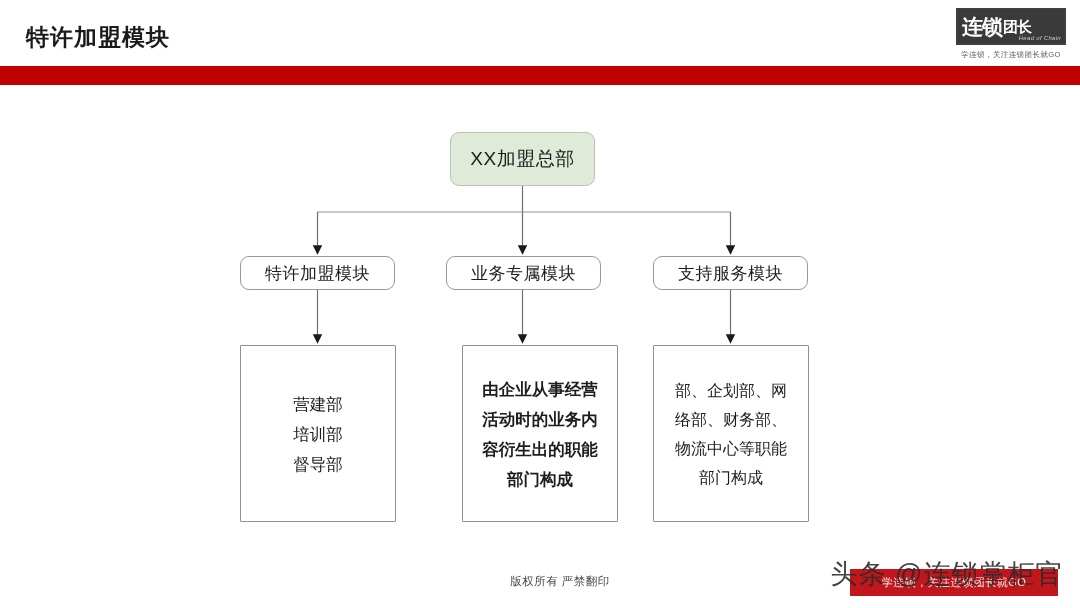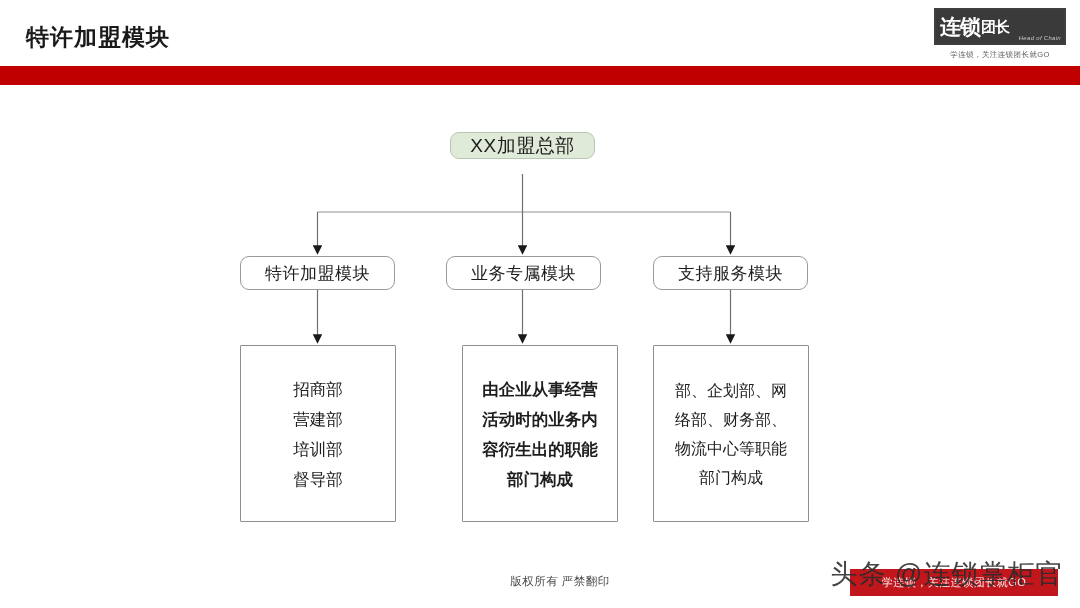--- a/index.html
+++ b/index.html
@@ -13,21 +13,21 @@
   
   .header{position:absolute;left:0;top:0;width:1080px;height:66px;background:#fff;}
   .slide-title{
     position:absolute;left:26px;top:22px;
     font-size:23px;font-weight:bold;color:#1a1a1a;letter-spacing:1px;
     white-space:nowrap;
   }
   .red-band{position:absolute;left:0;top:66px;width:1080px;height:19px;background:#c00000;}
 
   
-  .brand{position:absolute;right:14px;top:8px;width:132px;}
+  .brand{position:absolute;right:14px;top:8px;width:110px;}
   .brand-mark{
     position:relative;background:#3a3a3a;border:2px solid #3f3f3f;
     height:37px;display:flex;align-items:center;justify-content:flex-start;
     padding:0 4px;box-sizing:border-box;overflow:hidden;
   }
   .brand-cn{
     color:#ffffff;font-size:21px;font-weight:bold;line-height:1;
     letter-spacing:-1px;white-space:nowrap;
   }
   .brand-cn2{
@@ -47,21 +47,21 @@
   
   .canvas{position:absolute;left:0;top:85px;width:1080px;height:470px;}
   .svg-layer{position:absolute;left:0;top:0;width:1080px;height:470px;}
 
   .node{
     position:absolute;box-sizing:border-box;
     display:flex;align-items:center;justify-content:center;
     text-align:center;color:#1d1d1d;background:#ffffff;
   }
   .node-root{
-    left:450px;top:47px;width:145px;height:27px;
+    left:450px;top:47px;width:145px;height:54px;
     background:#dfead8;border:1px solid #b9c6b2;border-radius:9px;
     font-size:19px;letter-spacing:0.5px;
   }
   .node-module{
     top:171px;width:155px;height:34px;
     border:1px solid #9a9a9a;border-radius:9px;
     font-size:17px;letter-spacing:0.5px;
   }
   .mod-1{left:240px;}
   .mod-2{left:446px;}
@@ -147,21 +147,20 @@
     </svg>
 
     <div class="node node-root">XX加盟总部</div>
 
     <div class="node node-module mod-1">特许加盟模块</div>
     <div class="node node-module mod-2">业务专属模块</div>
     <div class="node node-module mod-3">支持服务模块</div>
 
     <div class="node node-detail det-1">
       <div class="det-inner">
-        <span class="det-line">招商部</span>
         <span class="det-line">营建部</span>
         <span class="det-line">培训部</span>
         <span class="det-line">督导部</span>
       </div>
     </div>
 
     <div class="node node-detail det-2">
       <div class="det-inner">
         <span class="det-line">由企业从事经营</span>
         <span class="det-line">活动时的业务内</span>

